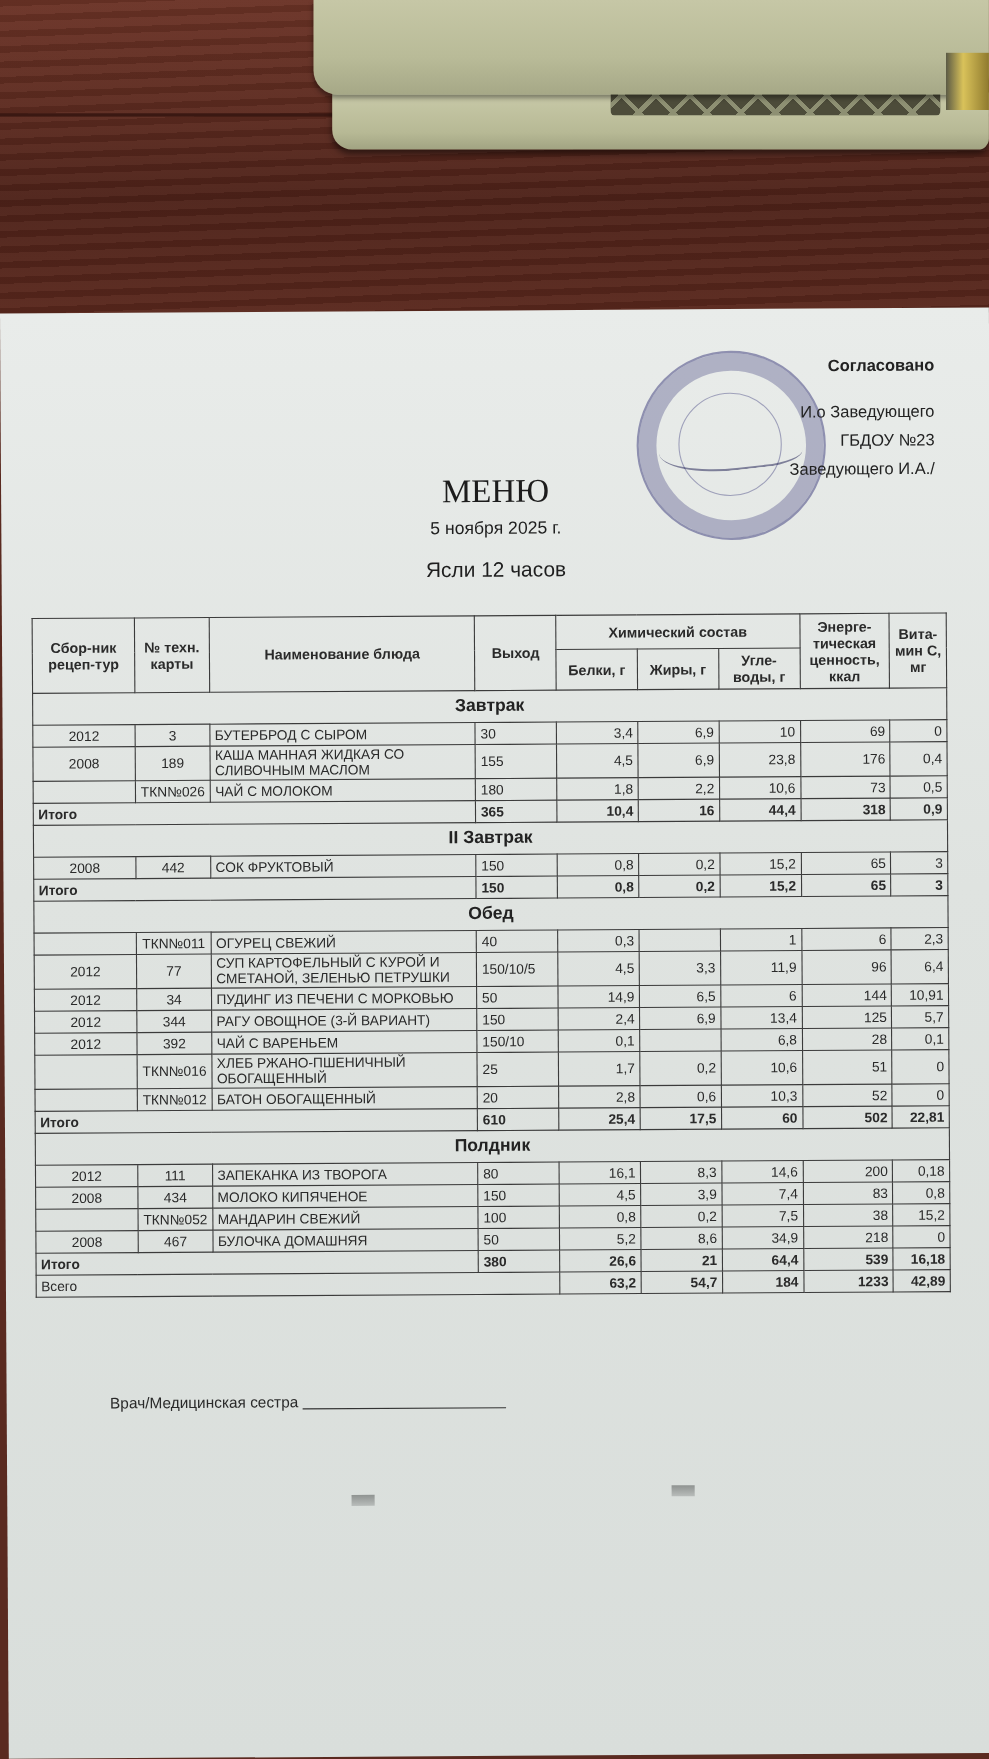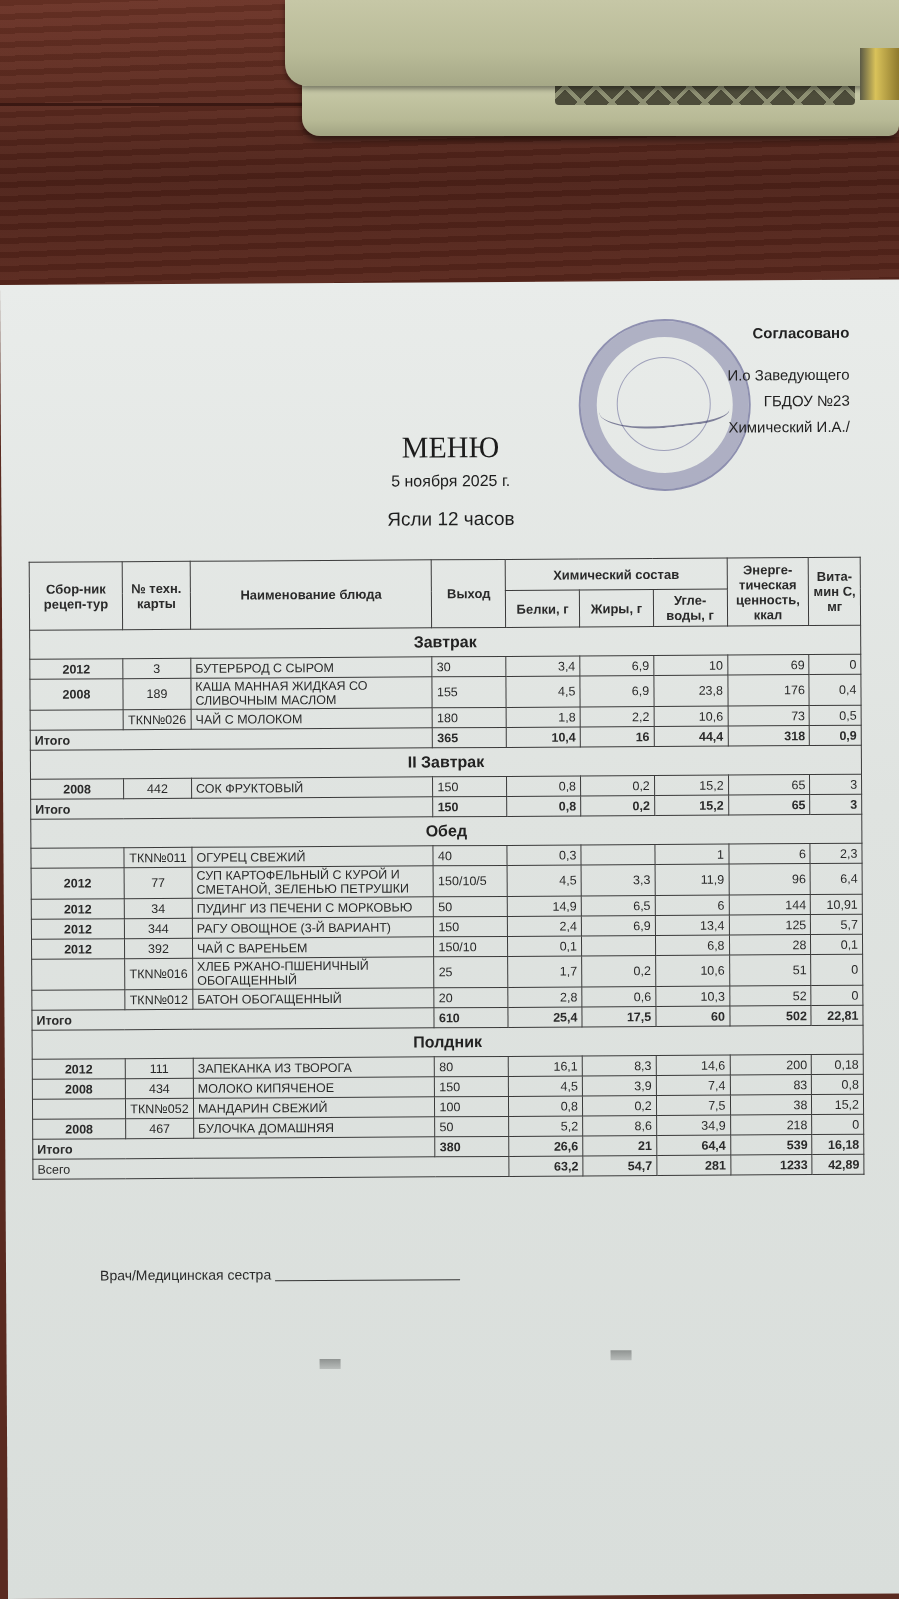--- a/index.html
+++ b/index.html
@@ -72,21 +72,21 @@
   }
   .date { position:absolute; left:0; width:899px; top: 190px; text-align:center; font-size: 16px; color:#1e1e1e; }
   .group { position:absolute; left:0; width:899px; top: 226px; text-align:center; font-size: 19px; color:#1e1e1e; }
 
   table.menu {
     position: absolute; left: 27px; top: 277px; width: 832px;
     border-collapse: collapse; font-size: 12.5px; color: #2a2a2a;
   }
   table.menu td, table.menu th { border: 1px solid #3b3b3b; padding: 1px 4px; }
   table.menu th { font-weight: bold; font-size: 13px; text-align: center; line-height: 15px; }
-  .c-col { width: 83px; text-align: center; font-weight: bold; }
+  .c-col { width: 83px; text-align: center; }
   .t-col { width: 56px; text-align: center; }
   .n-col { width: 230px; text-align: left; }
   .v-col { width: 64px; text-align: left; }
   .num { text-align: right; }
   tr.section td { text-align: center; font-size: 16px; font-weight: bold; height: 26px; color:#222; }
   tr.row td { height: 17px; }
   tr.total td { font-weight: bold; height: 17px; }
   .signline {
     position:absolute; left: 94px; top: 983px; font-size: 14px; color:#2a2a2a;
   }
@@ -106,21 +106,21 @@
 
 <div class="paper">
   <div class="stamp">
       <div class="stamp-inner"></div>
     </div>
   <div class="signature"></div>
   <div class="approval">
     <div class="head">Согласовано</div>
     <div>И.о Заведующего</div>
     <div>ГБДОУ №23</div>
-    <div>Химический И.А./</div>
+    <div>Заведующего И.А./</div>
   </div>
 
   <div class="title">МЕНЮ</div>
   <div class="date">5 ноября 2025 г.</div>
   <div class="group">Ясли 12 часов</div>
 
   <table class="menu">
     <thead>
       <tr>
         <th rowspan="2" class="c-col">Сбор-ник рецеп-тур</th>
@@ -348,21 +348,21 @@
           <td class="num">26,6</td>
           <td class="num">21</td>
           <td class="num">64,4</td>
           <td class="num">539</td>
           <td class="num">16,18</td>
         </tr>
         <tr class="total">
           <td colspan="4" style="font-weight:normal">Всего</td>
           <td class="num">63,2</td>
           <td class="num">54,7</td>
-          <td class="num">281</td>
+          <td class="num">184</td>
           <td class="num">1233</td>
           <td class="num">42,89</td>
         </tr>
       </tbody>
   </table>
 
   <div class="signline">
     <span>Врач/Медицинская сестра</span><span class="line"></span>
   </div>
 

